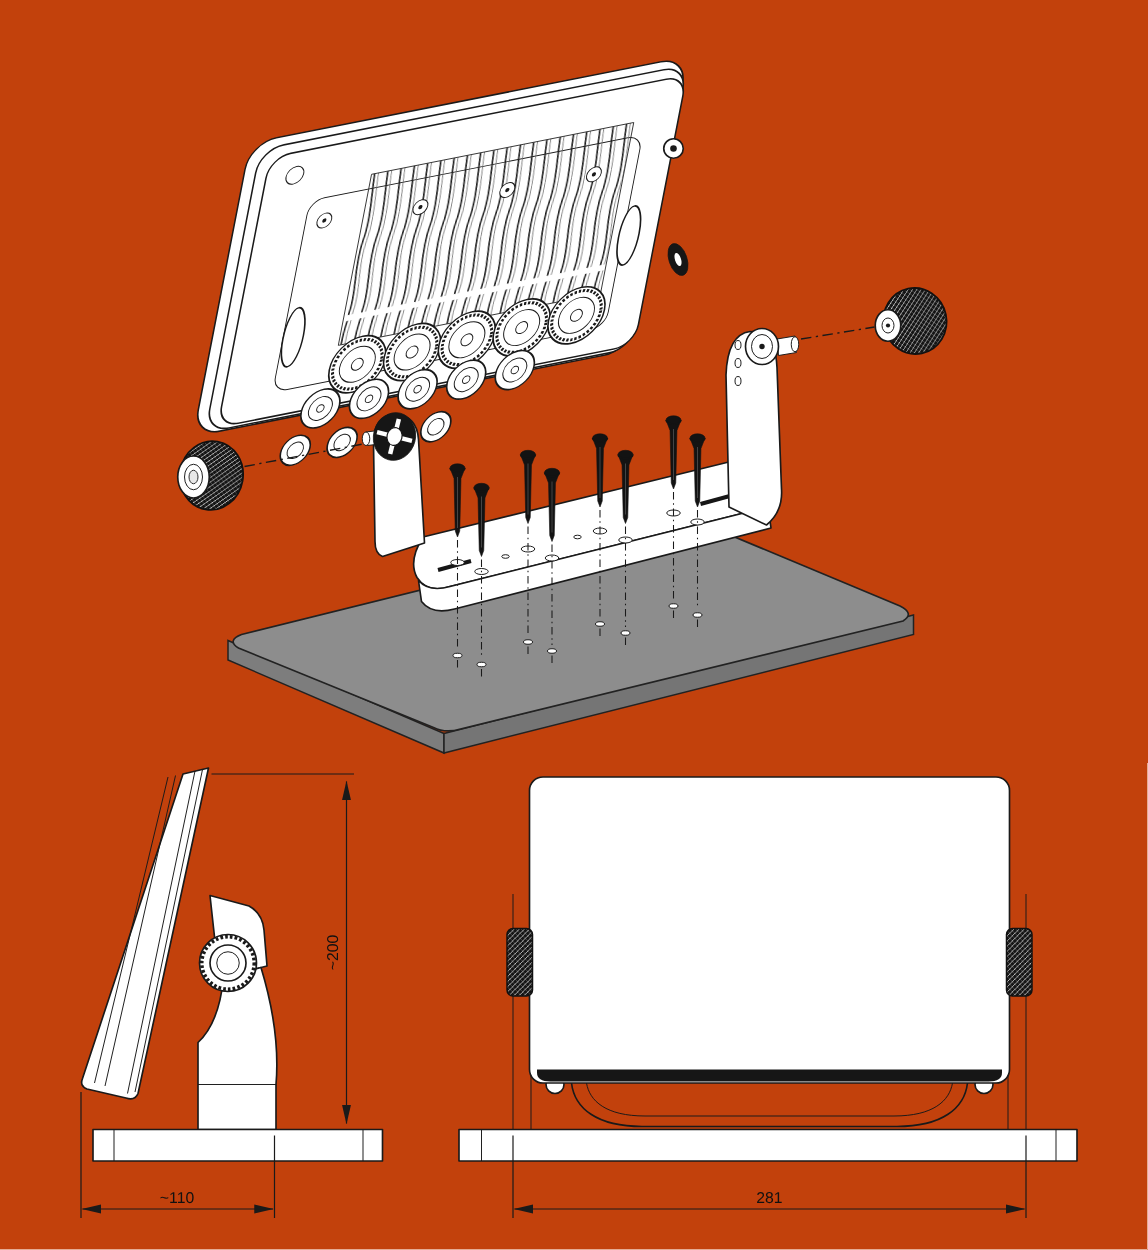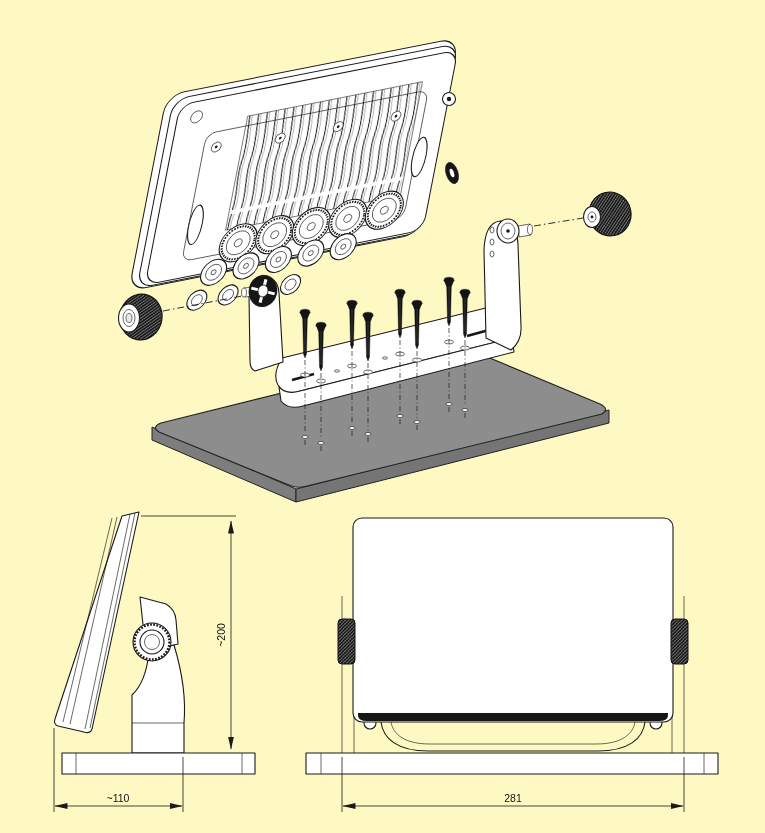--- a/index.html
+++ b/index.html
@@ -1,16 +1,16 @@
 <!DOCTYPE html>
 <html><head>
 <meta charset="utf-8">
 <style>
   html,body{margin:0;padding:0;background:#fff;}
-  .page{position:relative;width:765px;height:833px;background:#fef9c3;overflow:hidden;
+  .page{position:relative;width:765px;height:833px;background:#c2410c;overflow:hidden;
         font-family:"Liberation Sans",sans-serif;}
   svg{display:block;}
   .ln{fill:none;stroke:#1a1a1a;stroke-width:1.1;stroke-linejoin:round;stroke-linecap:round;}
   .lnw{fill:#ffffff;stroke:#1a1a1a;stroke-width:1.1;stroke-linejoin:round;}
   .thin{fill:none;stroke:#1a1a1a;stroke-width:0.65;}
   .thinw{fill:#ffffff;stroke:#1a1a1a;stroke-width:0.65;}
   .dark{fill:#161616;stroke:#161616;stroke-width:0.5;}
   .dim{fill:none;stroke:#1a1a1a;stroke-width:0.8;}
   .cl{fill:none;stroke:#1a1a1a;stroke-width:0.9;stroke-dasharray:7 3 1.5 3;}
   .leader{fill:none;stroke:#1a1a1a;stroke-width:0.7;stroke-dasharray:5 2.5 1 2.5;}

